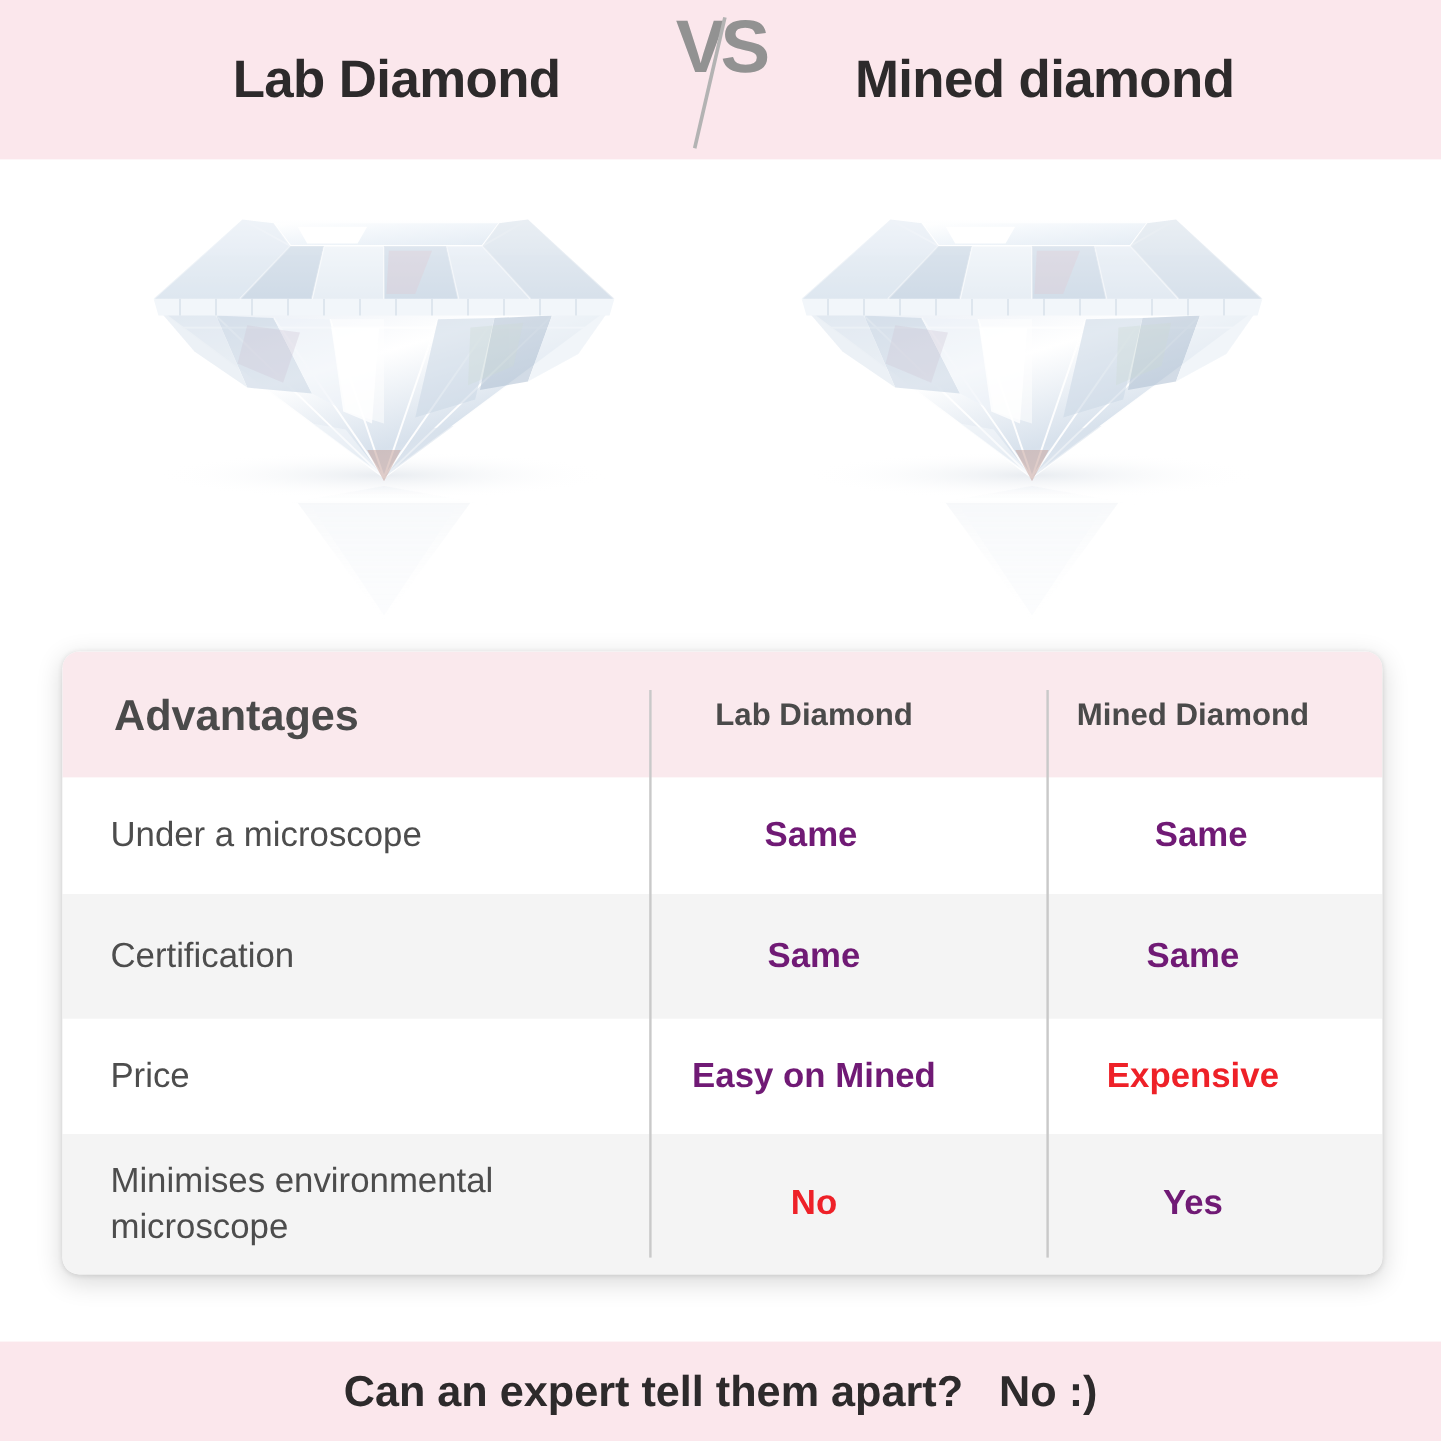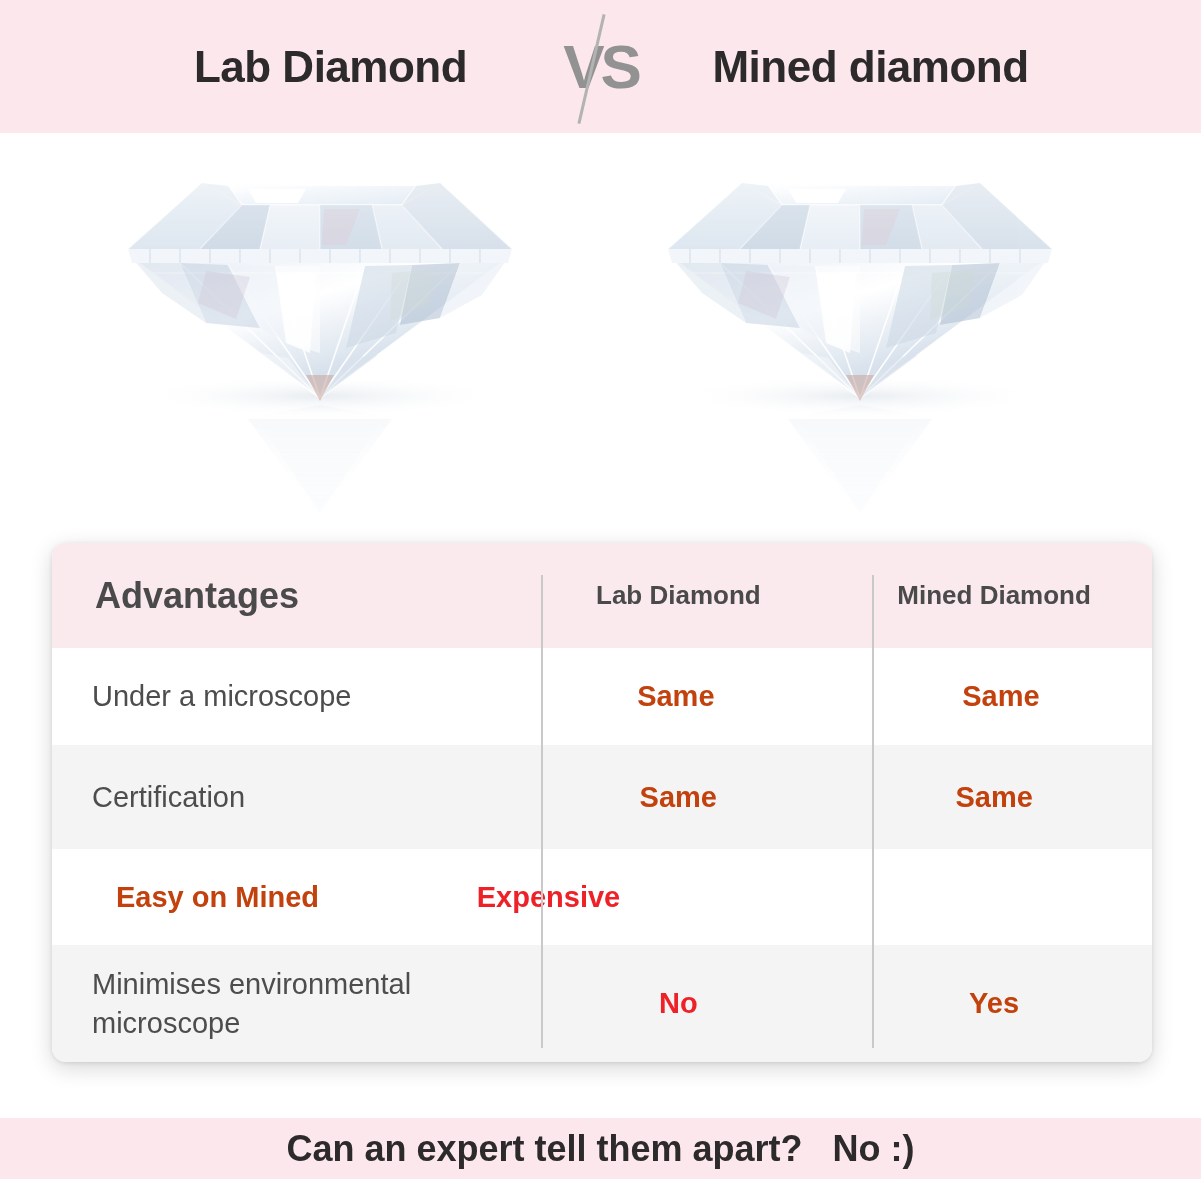--- a/index.html
+++ b/index.html
@@ -34,21 +34,21 @@
     white-space: nowrap;
   }
   .header-title.left  { width: 430px; text-align: center; }
   .header-title.right { width: 430px; text-align: center; }
 
   .vs-wrap {
     position: relative;
     width: 110px;
     height: 115px;
     display: flex;
-    align-items: center;
+    align-items: flex-start;
     justify-content: center;
     flex: none;
   }
   .vs-text {
     font-size: 62px;
     font-weight: bold;
     color: #929292;
     letter-spacing: -4px;
     line-height: 1;
     position: relative;
@@ -140,42 +140,42 @@
     text-align: center;
     box-sizing: border-box;
     font-size: 29px;
     font-weight: bold;
   }
   .cell-val.head-col {
     font-size: 26px;
     font-weight: bold;
     color: #4a4a4a;
   }
-  .cell-val.good { color: #c2410c; }
+  .cell-val.good { color: #701a75; }
   .cell-val.bad  { color: #ee2128; }
 
   
   .vdiv {
     position: absolute;
     top: 32px;
     bottom: 14px;
     width: 2px;
     background: #c9c9c9;
     z-index: 3;
   }
   .vdiv.one { left: 489px; }
   .vdiv.two { left: 820px; }
 
   
   .footer-band {
     position: absolute;
     left: 0;
     top: 1118px;
     width: 1201px;
-    height: 61px;
+    height: 83px;
     background: #fbe7ec;
     display: flex;
     align-items: center;
     justify-content: center;
   }
   .footer-text {
     font-size: 36px;
     font-weight: bold;
     color: #2d2a2b;
     white-space: pre;
@@ -424,20 +424,21 @@
       <div class="cell-val good">Same</div>
     </div>
 
     <div class="trow r1">
       <div class="cell-label">Certification</div>
       <div class="cell-val good">Same</div>
       <div class="cell-val good">Same</div>
     </div>
 
     <div class="trow r2">
+      <div class="cell-label">Price</div>
       <div class="cell-val good">Easy on Mined</div>
       <div class="cell-val bad">Expensive</div>
     </div>
 
     <div class="trow r3">
       <div class="cell-label">Minimises environmental microscope</div>
       <div class="cell-val bad">No</div>
       <div class="cell-val good">Yes</div>
     </div>
 

